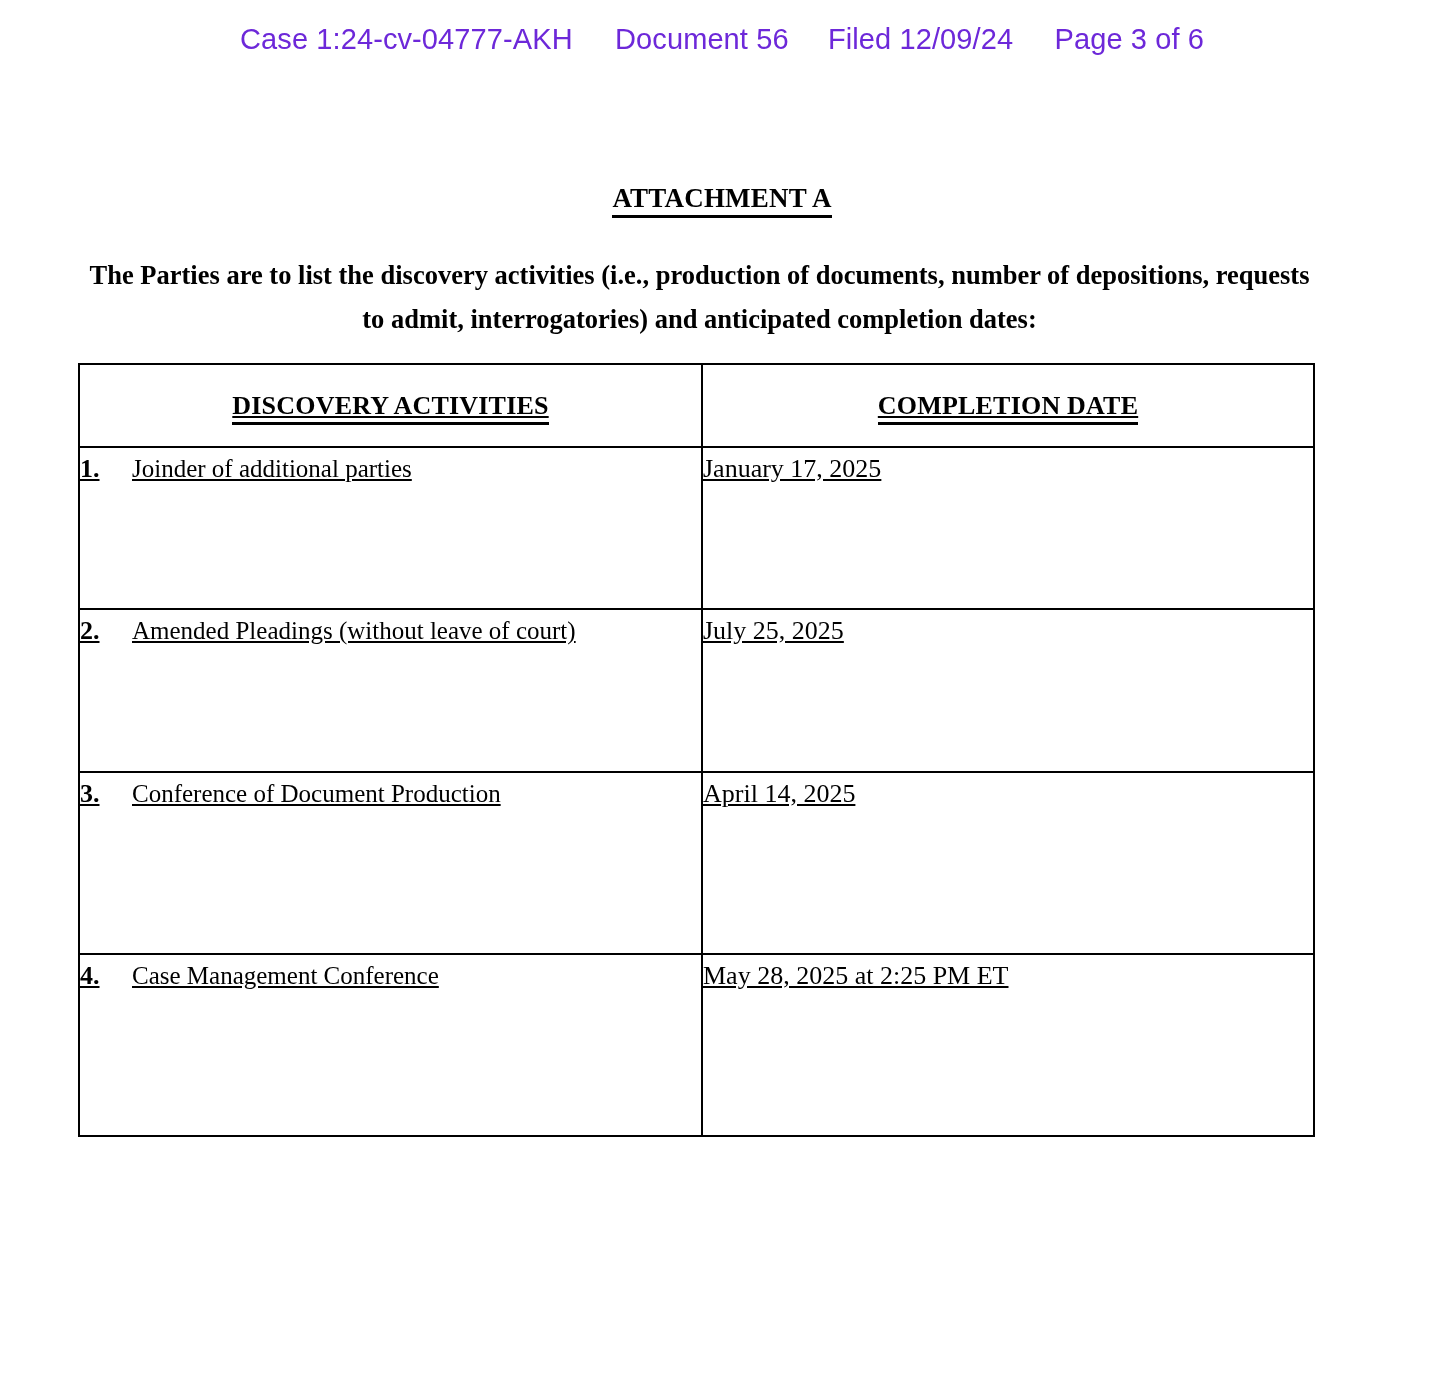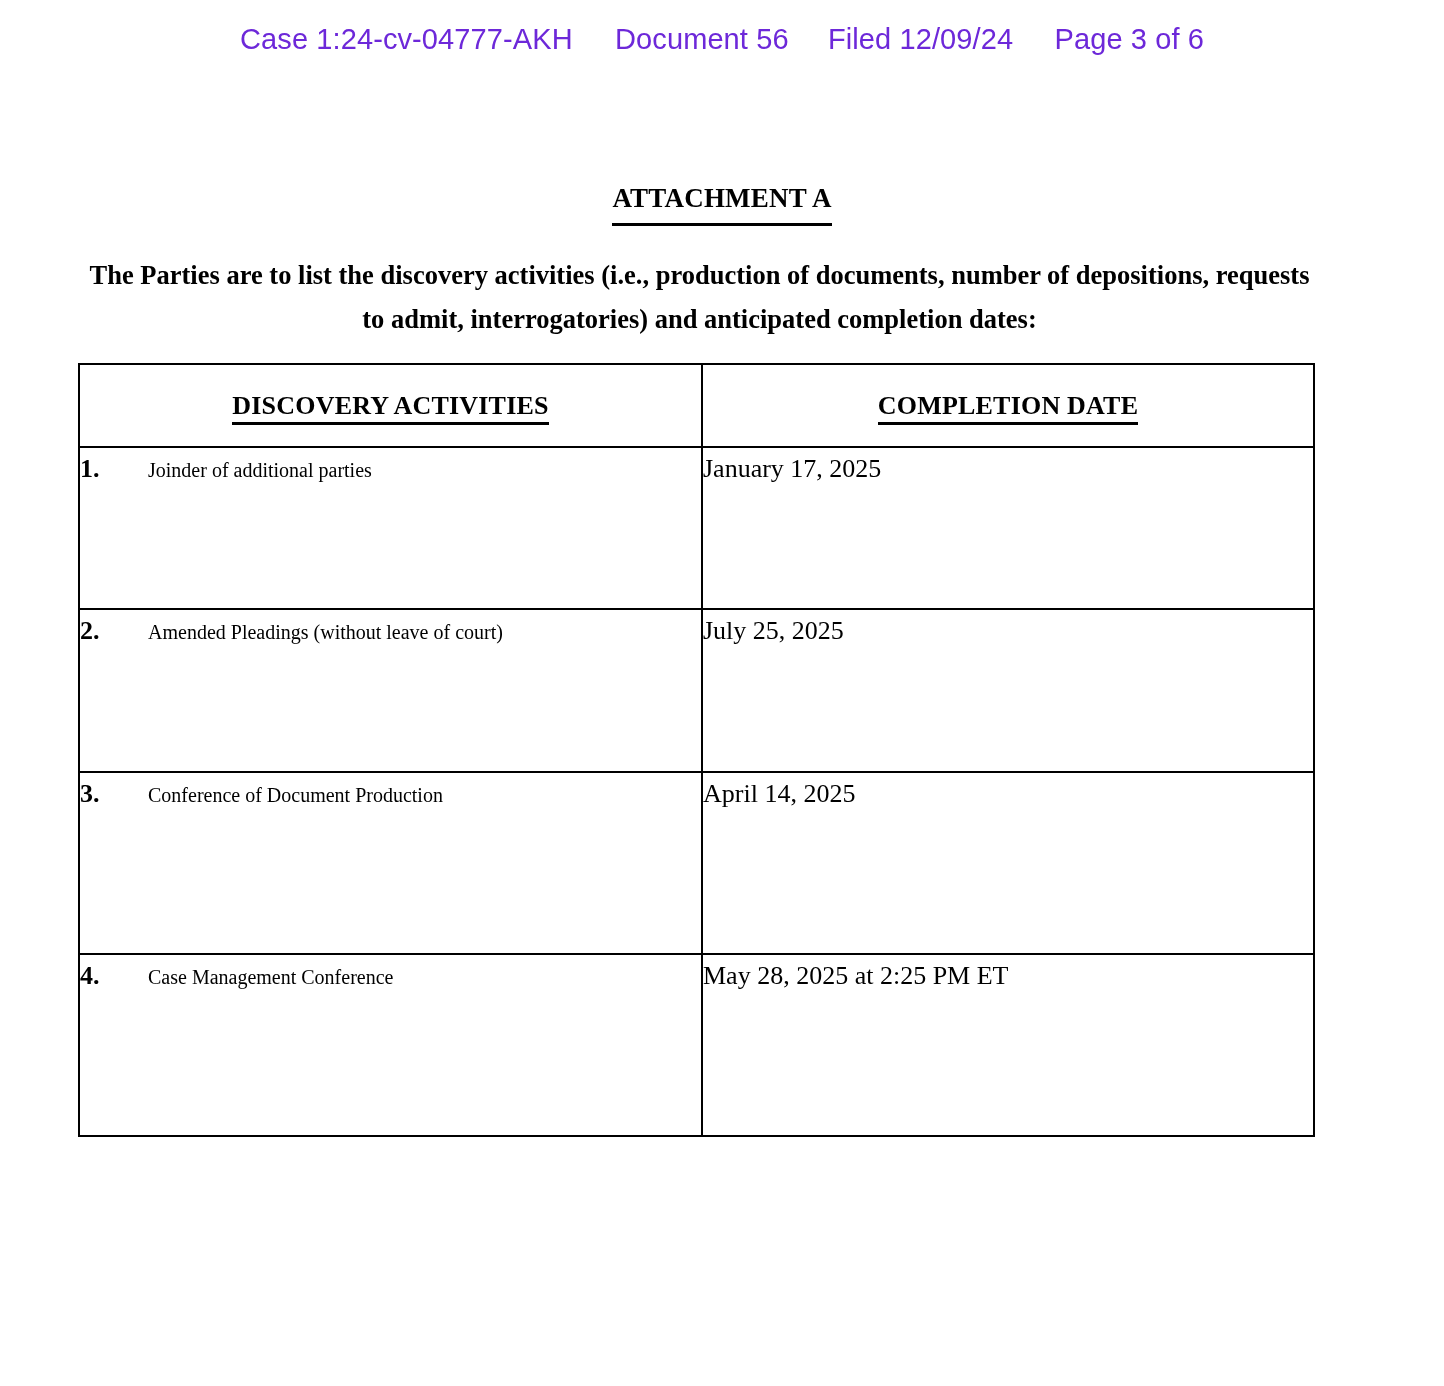--- a/index.html
+++ b/index.html
@@ -50,21 +50,21 @@
     top: 183px;
     left: 0;
     width: 1444px;
     text-align: center;
     font-size: 27px;
     font-weight: bold;
     letter-spacing: 0.2px;
   }
   .doc-title span.underlined {
     border-bottom: 3px solid #000;
-    padding-bottom: 10px;
+    padding-bottom: 2px;
   }
 
   .intro-paragraph {
     position: absolute;
     top: 253px;
     left: 78px;
     width: 1243px;
     font-size: 26.5px;
     font-weight: bold;
     line-height: 44px;
@@ -72,20 +72,21 @@
   }
 
   
   .discovery-table {
     position: absolute;
     top: 363px;
     left: 78px;
     width: 1235px;
     border-collapse: collapse;
     table-layout: fixed;
+    text-decoration: underline;
   }
   .discovery-table col.col-activity { width: 623px; }
   .discovery-table col.col-date     { width: 612px; }
 
   .discovery-table th,
   .discovery-table td {
     border: 2.5px solid #000000;
     vertical-align: top;
     padding: 0;
   }
@@ -121,23 +122,22 @@
     align-items: baseline;
   }
   .activity-num {
     flex: 0 0 auto;
     width: 52px;
     font-weight: bold;
     font-size: 26px;
   }
   .activity-text {
     flex: 1 1 auto;
-    font-size: 20px;
+    font-size: 25px;
     line-height: 42px;
-    margin-left: 16px;
   }
 
   .date-cell {
     padding: 27px 14px 0 14px;
     font-size: 26px;
     line-height: 42px;
   }
 </style>
 </head>
 <body>

